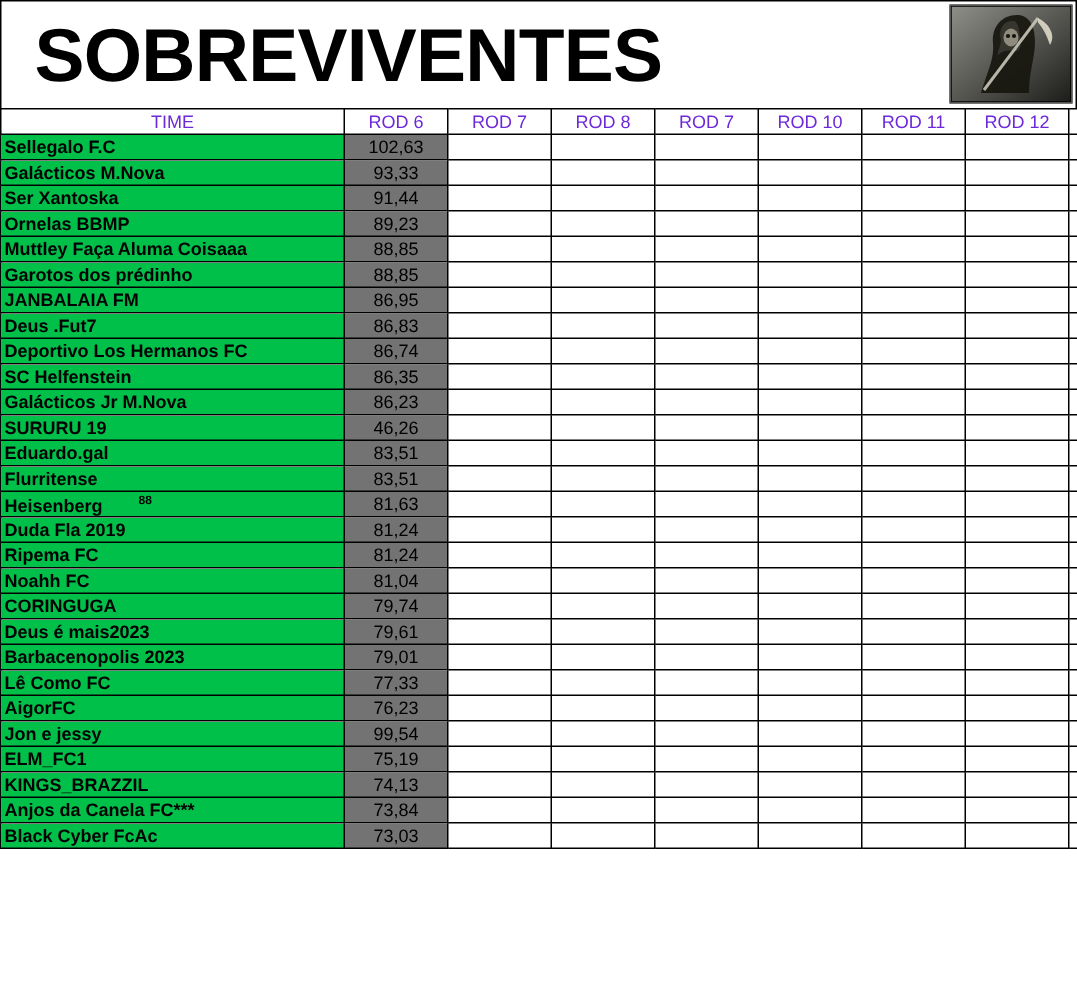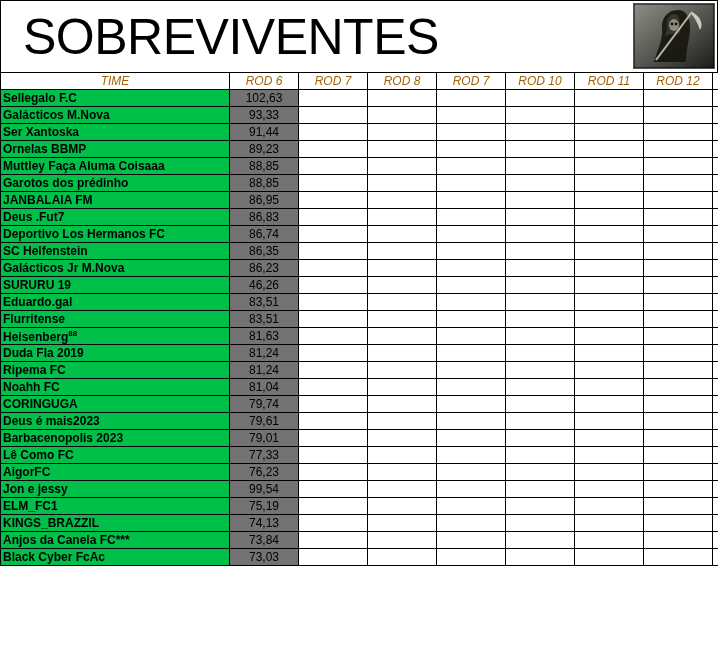--- a/index.html
+++ b/index.html
@@ -25,21 +25,21 @@
     border: 1px solid #000000;
     border-bottom: none;
     box-sizing: border-box;
     background: #ffffff;
   }
   .title-text {
     position: absolute;
     left: 22px;
     top: 8px;
     font-size: 50px;
-    font-weight: normal;
+    font-weight: bold;
     letter-spacing: -0.5px;
     color: #000000;
     line-height: 56px;
     white-space: nowrap;
   }
   .title-image {
     position: absolute;
     right: 2px;
     top: 2px;
     width: 82px;
@@ -67,23 +67,22 @@
     font-size: 12px;
     padding: 0 2px;
     box-sizing: border-box;
     overflow: hidden;
     white-space: nowrap;
   }
   thead th {
     background: #ffffff;
     font-weight: normal;
     text-align: center;
-    color: #a16207;
+    color: #6d28d9;
     font-size: 12px;
-    font-style: italic;
   }
   thead th.team-head {
     font-weight: normal;
   }
   td.team {
     background: #00c04a;
     text-align: left;
     font-weight: bold;
     color: #000000;
     font-size: 12.5px;
@@ -93,20 +92,21 @@
     text-align: center;
     color: #000000;
     font-size: 12px;
   }
   td.empty {
     background: #ffffff;
   }
   .sup {
     font-size: 8px;
     vertical-align: super;
+    margin-left: 24px;
   }
 </style>
 </head>
 <body>
 
 <div class="sheet">
 
   <div class="title-band">
     <div class="title-text">SOBREVIVENTES</div>
     <div class="title-image">

